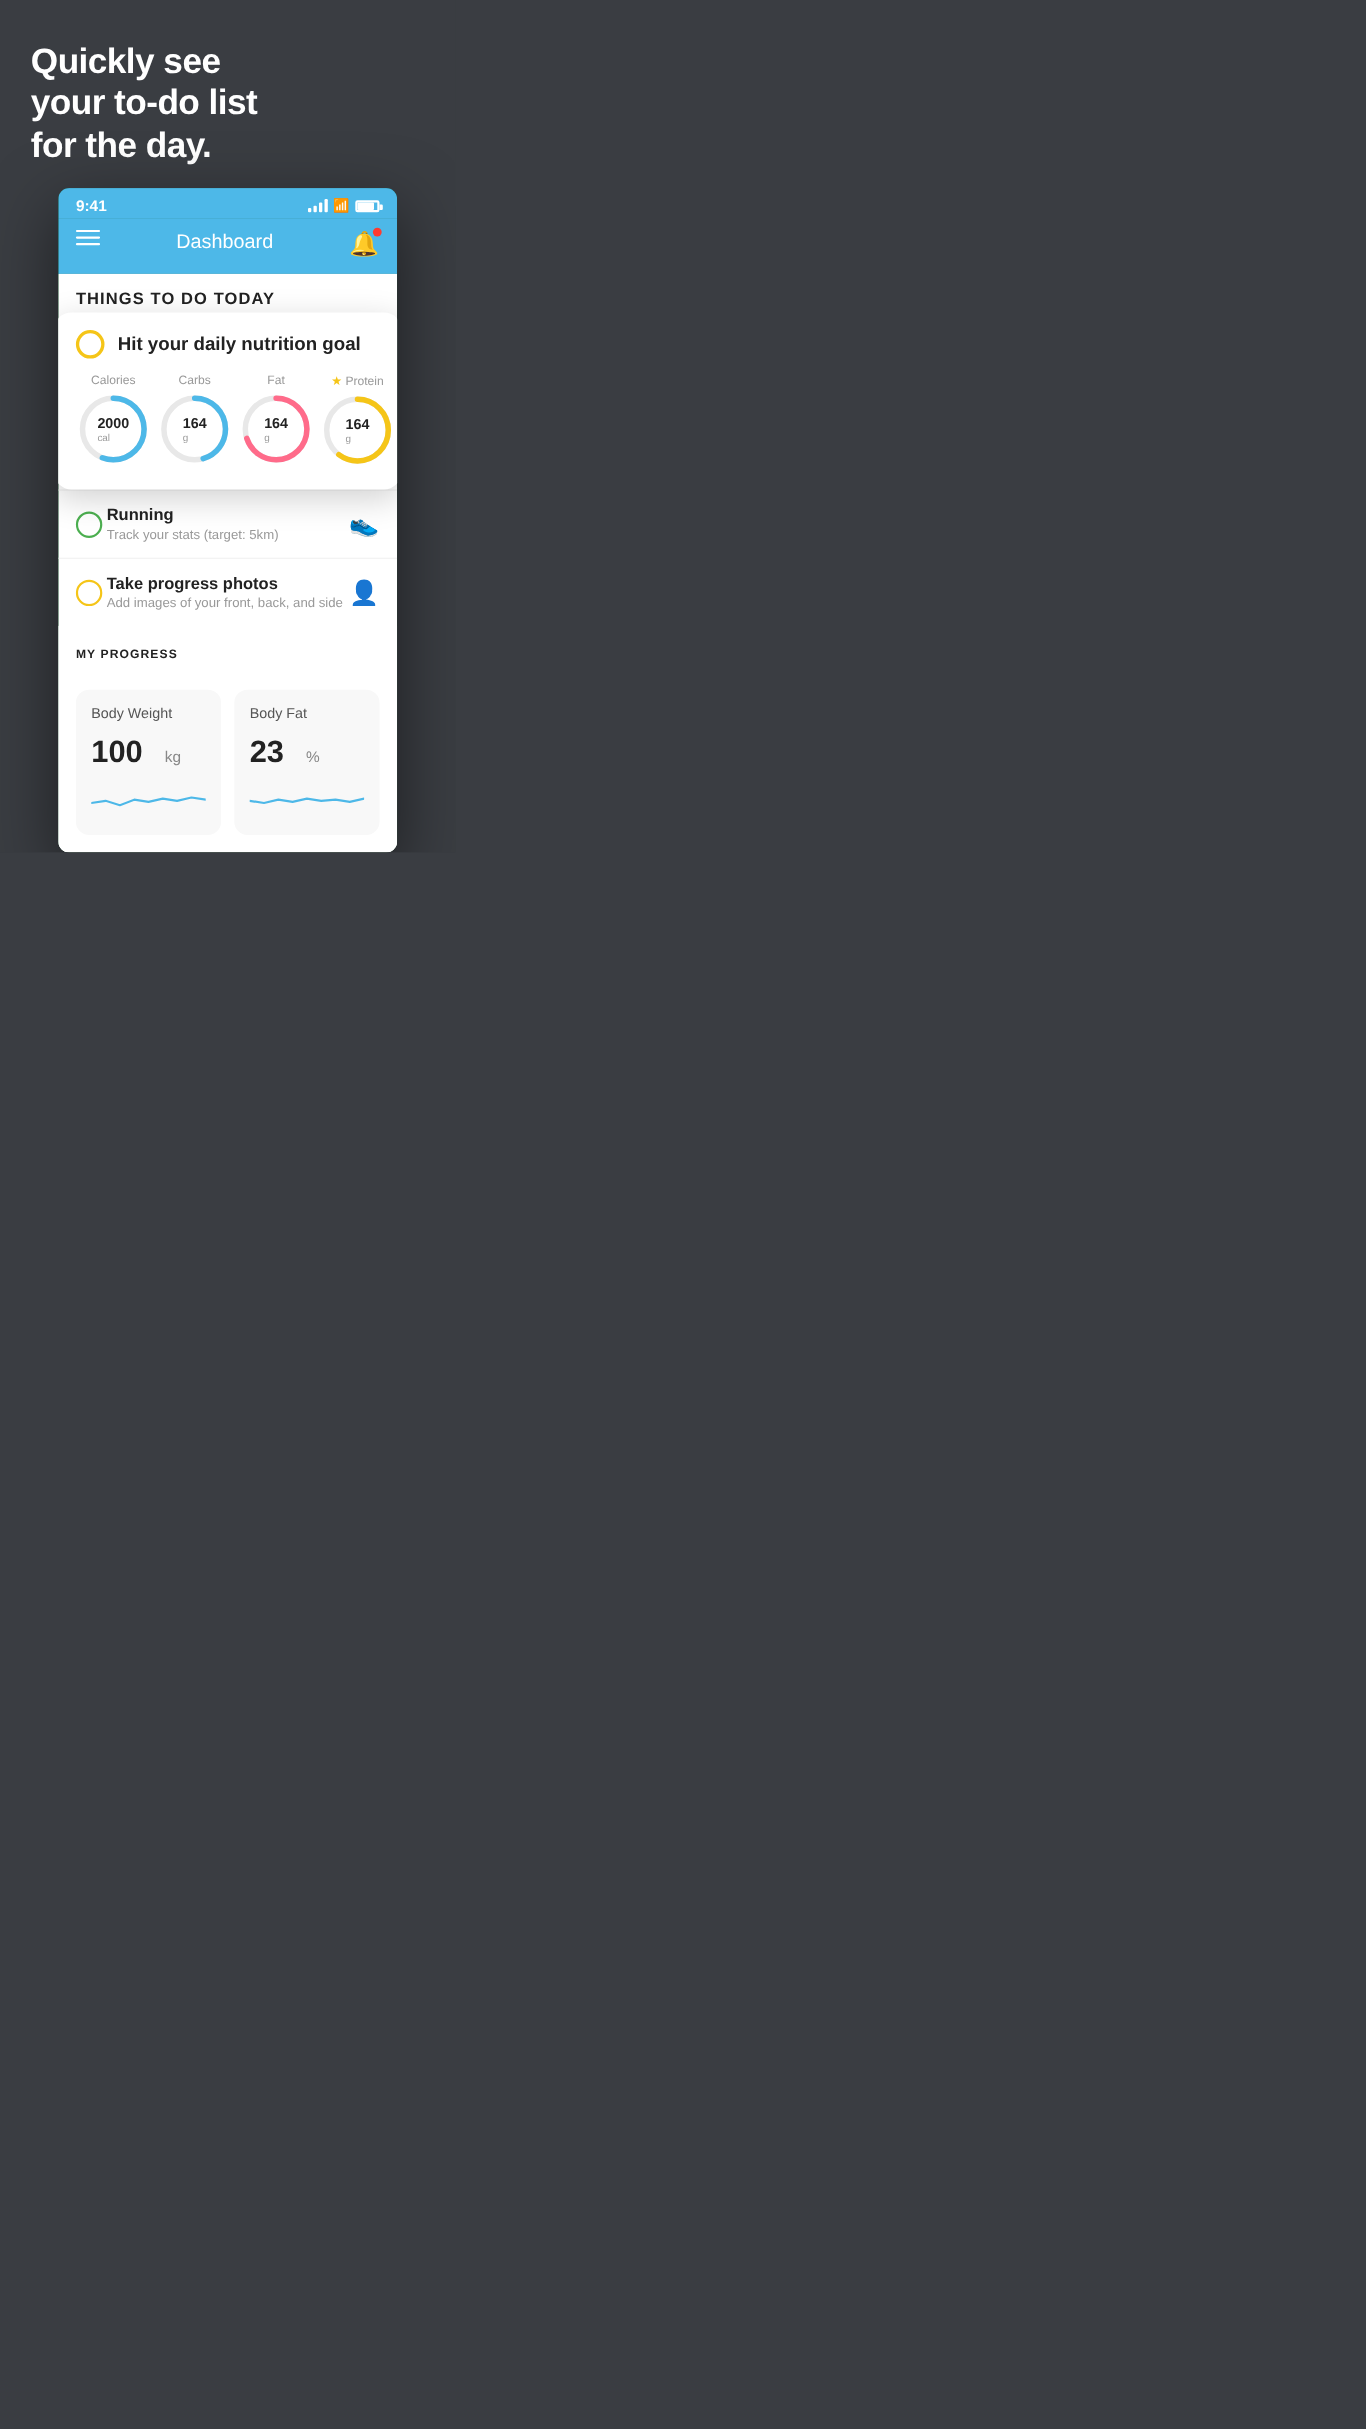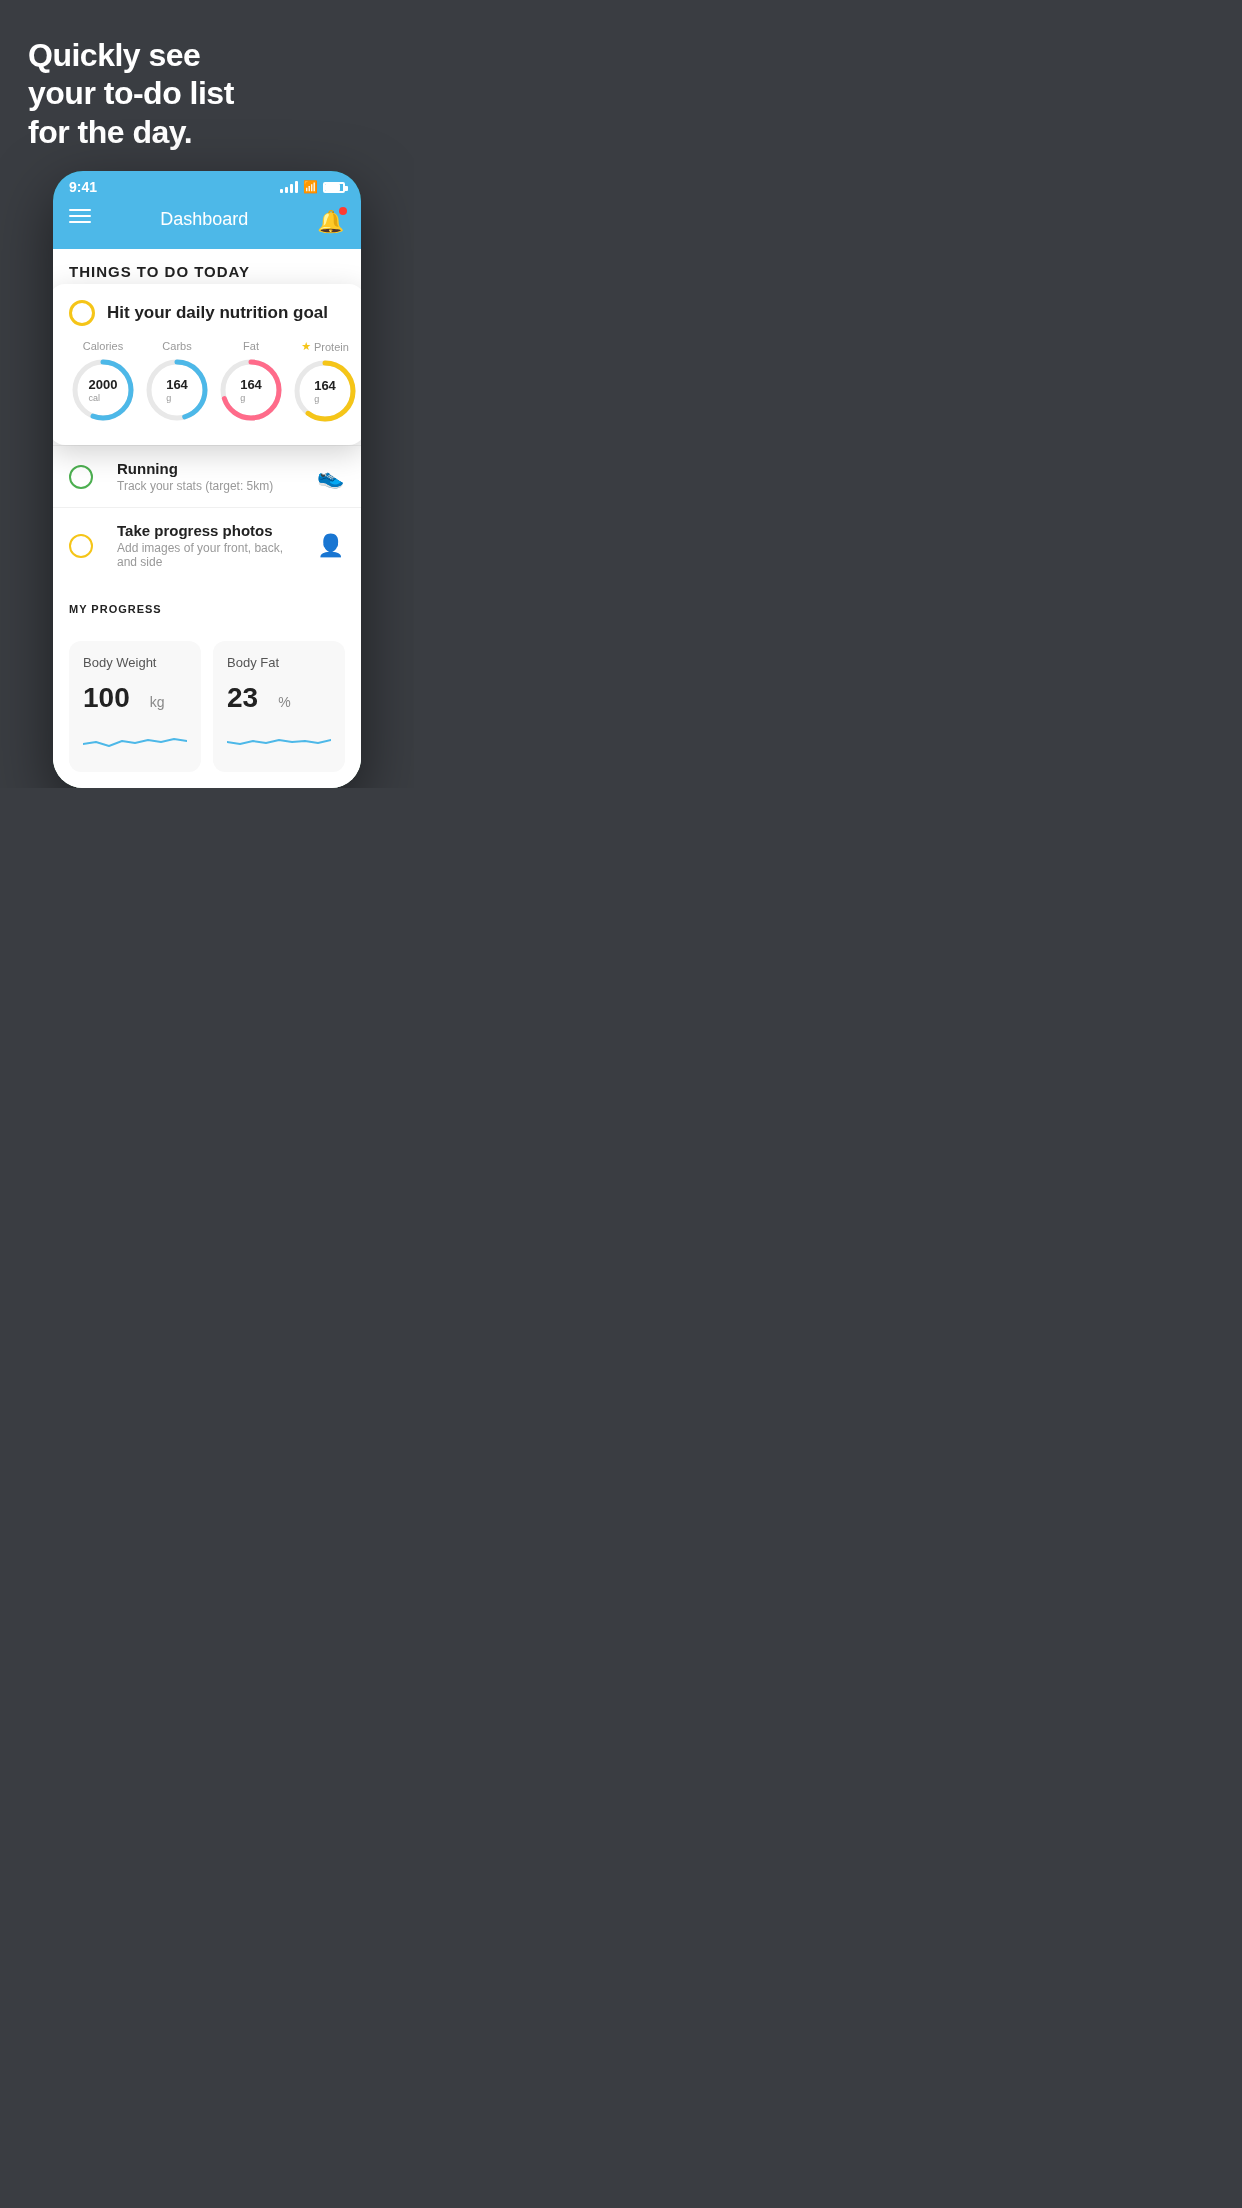--- a/index.html
+++ b/index.html
@@ -27,21 +27,21 @@
       font-weight: 800;
       line-height: 1.2;
       letter-spacing: -0.5px;
     }
 
     
     .phone-frame {
       width: 308px;
       margin: 0 auto;
       background: #14532d;
-      border-radius: 30px;
+      border-radius: 10px;
       overflow: hidden;
       box-shadow: 0 20px 60px rgba(0,0,0,0.5);
       position: relative;
       z-index: 2;
     }
 
     
     .status-bar {
       background: #4db8e8;
       display: flex;
@@ -233,21 +233,21 @@
       color: #999;
       display: block;
     }
 
     
     .todo-item {
       display: flex;
       align-items: center;
       padding: 14px 16px;
       border-top: 1px solid #f0f0f0;
-      gap: 24px;
+      gap: 4px;
       position: relative;
     }
     .circle-radio-yellow {
       width: 24px;
       height: 24px;
       border-radius: 50%;
       border: 2.5px solid #f5c518;
       flex-shrink: 0;
     }
     .circle-radio-green {

